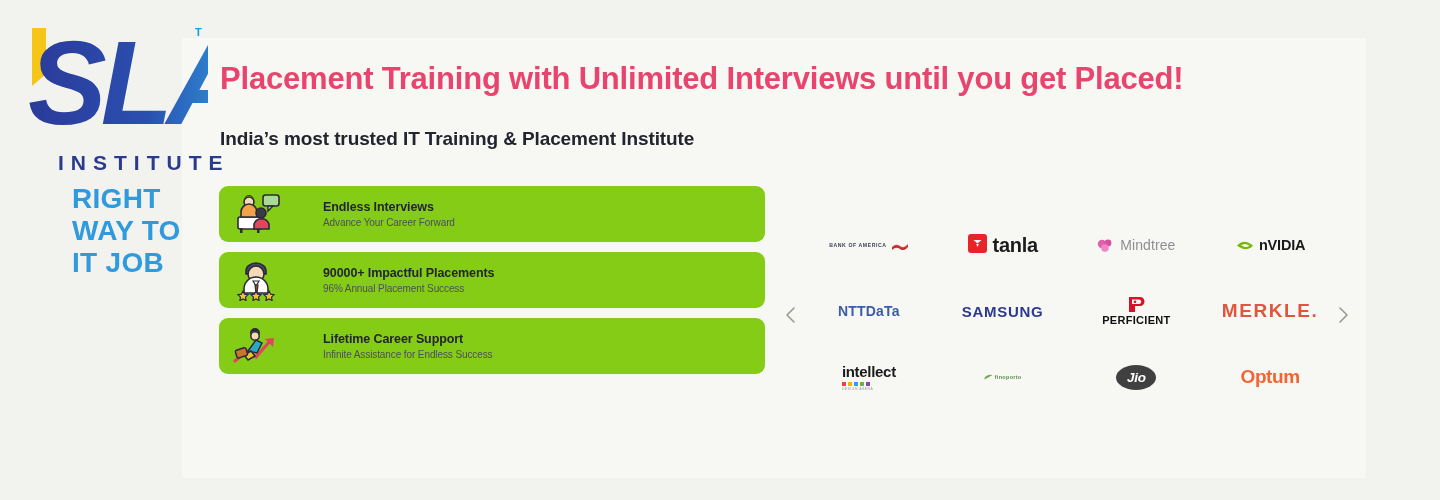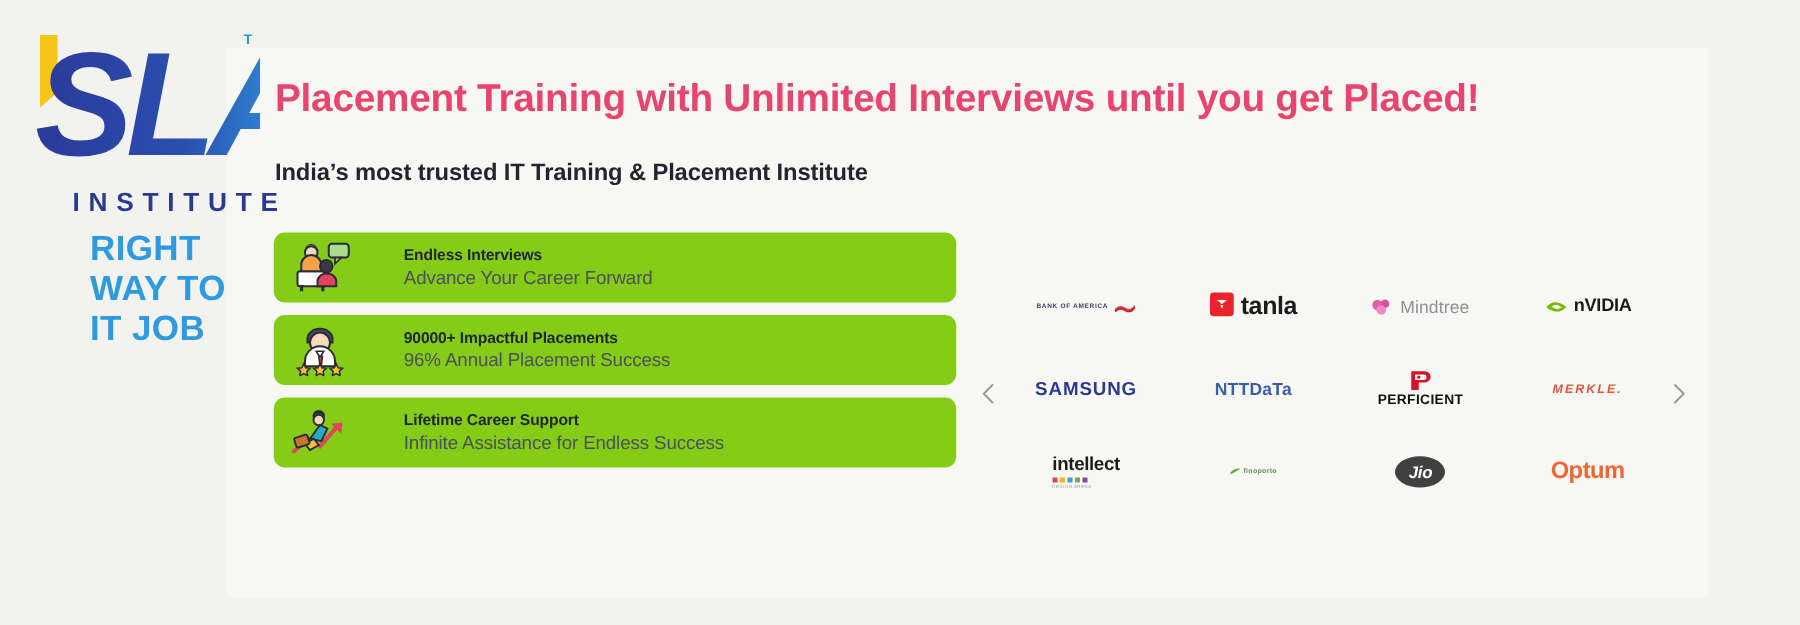--- a/index.html
+++ b/index.html
@@ -26,21 +26,21 @@
     font-size:31px;line-height:33px;font-weight:800;color:#e8456e;letter-spacing:-.2px;}
   .subhead{position:absolute;left:220px;top:128px;width:900px;
     font-size:19px;font-weight:800;color:#22242e;letter-spacing:-.1px;}
   
   .cards{position:absolute;left:219px;top:186px;width:546px;}
   .card{position:relative;height:56px;background:#84cc16;border-radius:9px;
     margin-bottom:10px;display:flex;align-items:center;}
   .card-icon{width:74px;height:56px;display:flex;align-items:center;justify-content:center;flex:none;}
   .card-text{padding-left:30px;}
   .card-title{font-size:12.5px;font-weight:800;color:#23252f;letter-spacing:-.1px;}
-  .card-sub{font-size:15px;color:#4d4f5a;margin-top:3px;letter-spacing:-.1px;}
+  .card-sub{font-size:10px;color:#4d4f5a;margin-top:3px;letter-spacing:-.1px;}
   
   .carousel{position:absolute;left:780px;top:212px;width:580px;height:200px;}
   .arrow{position:absolute;top:92px;width:22px;height:22px;cursor:pointer;color:#9a9a93;}
   .arrow svg{display:block;}
   .arrow-l{left:0px;}
   .arrow-r{left:552px;}
   .logo-grid{position:absolute;left:22px;top:0;width:535px;}
   .logo-row{display:flex;height:66px;align-items:center;}
   .logo-cell{flex:1;display:flex;align-items:center;justify-content:center;height:66px;}
   
@@ -51,21 +51,21 @@
     display:flex;align-items:center;justify-content:center;}
   .tanla-t{font-size:20px;font-weight:600;color:#1c1c1c;letter-spacing:-.3px;}
   .mindtree{display:flex;align-items:center;gap:6px;}
   .mindtree-t{font-size:14px;color:#8f8f93;letter-spacing:.1px;}
   .nvidia{display:flex;align-items:center;gap:4px;}
   .nvidia-t{font-size:14.5px;font-weight:800;color:#1a1a1a;letter-spacing:-.2px;}
   .ntt{font-size:14px;font-weight:700;color:#3b5ca8;letter-spacing:.2px;}
   .samsung{font-size:15px;font-weight:800;color:#2b3a8f;letter-spacing:.7px;}
   .perficient{display:flex;flex-direction:column;align-items:center;gap:1px;}
   .perficient-t{font-size:11px;font-weight:800;color:#111;letter-spacing:.3px;}
-  .merkle{font-size:10px;font-weight:700;color:#3c4a8a;letter-spacing:1.6px;font-style:italic;}
+  .merkle{font-size:19px;font-weight:700;color:#3c4a8a;letter-spacing:1.6px;}
   .merkle span{color:#e0553d;}
   .intellect{display:flex;flex-direction:column;align-items:flex-start;}
   .intellect-t{font-size:15px;font-weight:700;color:#1b1b1b;letter-spacing:-.3px;}
   .intellect-dots{display:flex;gap:2px;margin-top:2px;}
   .intellect-dots i{width:4px;height:4px;display:block;}
   .intellect-sub{font-size:3.4px;color:#9a9a9a;letter-spacing:.5px;margin-top:1px;}
   .finoporto{font-size:5.5px;font-weight:700;color:#5f8a4a;letter-spacing:.3px;
     display:flex;align-items:center;gap:2px;}
   .jio{width:40px;height:25px;border-radius:50%;background:#404040;
     display:flex;align-items:center;justify-content:center;}
@@ -216,24 +216,24 @@
             <path d="M2 6.5 q5 -5.5 11 -3 q4 1.8 5 3 q-5 5.5 -11 3 q-4 -1.8 -5 -3 z" fill="#76b900"></path>
             <path d="M6 6.5 q3 -2.6 6 -1 q2 1 2.6 1 q-3 2.6 -6 1 q-2 -1 -2.6 -1 z" fill="#f7f8f4"></path>
           </svg>
           <span class="nvidia-t">nVIDIA</span>
         </div>
       </div>
     </div>
 
     <div class="logo-row">
       <div class="logo-cell">
+        <span class="ntt">NTTDaTa</span>
+      </div>
+      <div class="logo-cell">
         <span class="samsung">SAMSUNG</span>
-      </div>
-      <div class="logo-cell">
-        <span class="ntt">NTTDaTa</span>
       </div>
       <div class="logo-cell">
         <div class="perficient">
           <svg width="20" height="17" viewBox="0 0 20 17">
             <path d="M3 1 h11 a4.5 4.5 0 0 1 0 9 h-5 v6 h-6 z" fill="#d6122a"></path>
             <path d="M6 3.5 h7 a2.2 2.2 0 0 1 0 4.4 h-7 z" fill="#f7f8f4"></path>
             <circle cx="9" cy="5.7" r="1.3" fill="#d6122a"></circle>
           </svg>
           <span class="perficient-t">PERFICIENT</span>
         </div>

